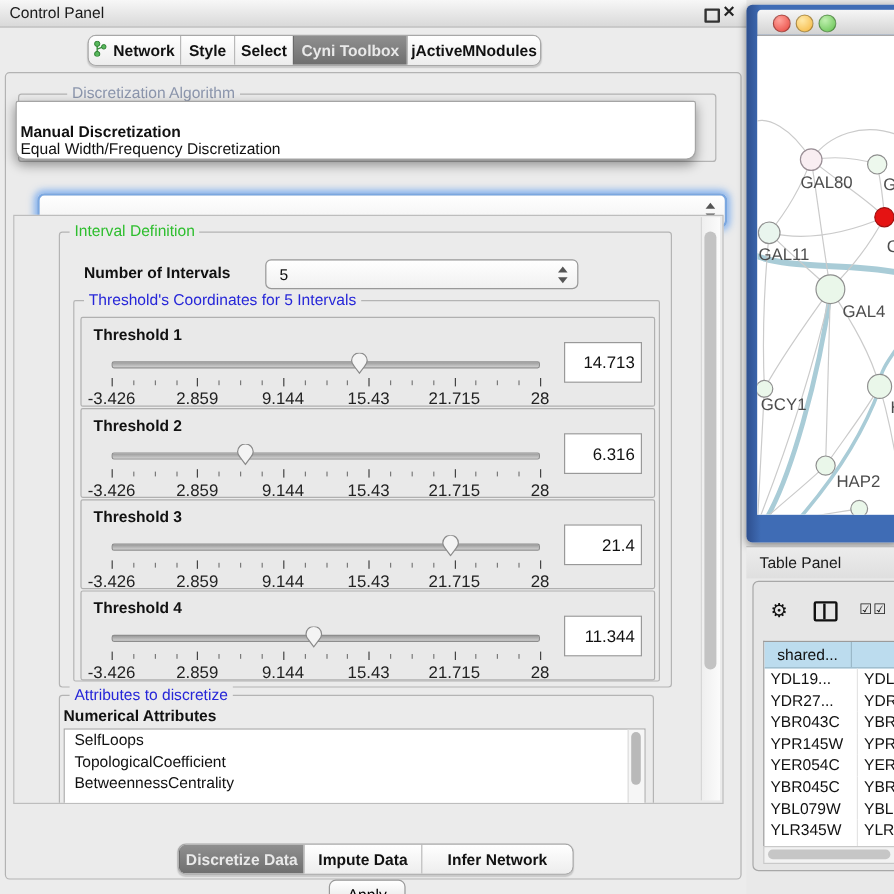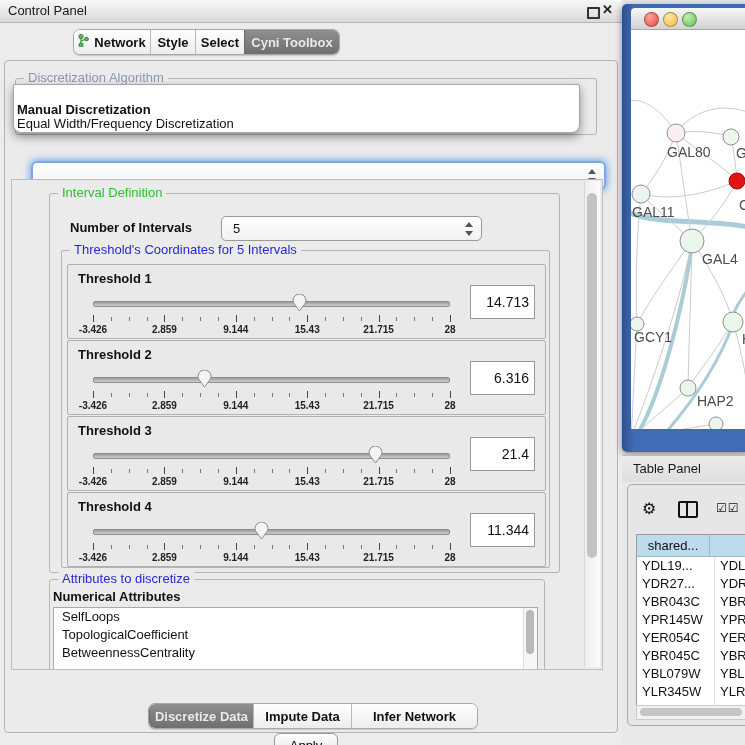--- a/index.html
+++ b/index.html
@@ -24,21 +24,21 @@
   #top-tabs{left:73px;top:29px;}
   #bottom-tabs{left:148px;top:703px;}
   .nettab-icon{margin-right:5px;}
 
   
   #main-panel{position:absolute;left:4px;top:60px;width:612px;height:671px;background:#ebebeb;
     border:1px solid #b3b3b3;border-radius:4px;}
 
   .groupbox{position:absolute;border:1px solid #b4b4b4;border-radius:3px;}
   .gtitle{position:absolute;top:-9px;left:8px;background:#ebebeb;padding:0 4px;font-size:13px;white-space:nowrap;}
-  .gtitle.green{color:#2ebe2e;} .gtitle.blue{color:#2626d8;} .gtitle.dim{color:#8c96ad;} .gtitle.dark{color:#2a2a2a;}
+  .gtitle.green{color:#2ebe2e;} .gtitle.blue{color:#2626d8;} .gtitle.dim{color:#8c96ad;margin-left:32px;} .gtitle.dark{color:#2a2a2a;}
 
   .combo{position:absolute;background:linear-gradient(#ffffff,#f1f1f1);border:1px solid #999;
     border-radius:5px;font-size:13px;line-height:23px;padding-left:11px;color:#111;}
   .spin{position:absolute;right:8px;top:50%;width:8px;height:14px;margin-top:-7px;}
   .spin:before,.spin:after{content:"";position:absolute;left:0;border-left:4px solid transparent;border-right:4px solid transparent;}
   .spin:before{top:0;border-bottom:5px solid #555;}
   .spin:after{bottom:0;border-top:5px solid #555;}
 
   
   #algo-combo{left:26px;top:100px;width:560px;height:25px;border:2px solid #7ba7e0;
@@ -63,21 +63,21 @@
     border:1px solid #b0b0b0;border-radius:2px;}
   .th-label{position:absolute;left:10px;top:6px;font-weight:bold;font-size:13px;}
   .scale{position:absolute;left:25px;right:95px;top:28px;height:38px;}
   .track{position:absolute;left:0;right:0;top:8px;height:4px;border-radius:2px;
     background:linear-gradient(#9c9c9c,#cfcfcf);border:1px solid #8d8d8d;}
   .thumb{position:absolute;top:1px;width:15px;height:18px;}
   .ticks{position:absolute;left:0;right:0;top:22px;height:8px;}
   .tick{position:absolute;top:2px;width:1px;height:4px;background:#7a7a7a;}
   .tick.major{top:0;height:7px;background:#444;}
   .tick-labels{position:absolute;left:0;right:0;top:31px;height:12px;}
-  .tick-label{position:absolute;transform:translateX(-50%);font-size:10px;font-weight:bold;color:#222;white-space:nowrap;}
+  .tick-label{position:absolute;transform:translateX(-50%);font-size:14px;font-weight:normal;color:#222;white-space:nowrap;}
   .valbox{position:absolute;right:10px;top:20px;width:58px;height:32px;background:#fff;border:1px solid #999;
     font-size:14px;text-align:right;line-height:32px;padding-right:5px;}
 
   
   #attr-list{position:absolute;left:3px;top:27px;width:483px;height:88px;background:#fff;border:1px solid #aaa;overflow:hidden;}
   .list-item{padding-left:8px;line-height:18px;font-size:13px;}
   #attr-scroll{position:absolute;right:0;top:0;width:13px;height:100%;background:#f6f6f6;border-left:1px solid #ddd;}
   #attr-scroll .thumb-v{position:absolute;left:2px;top:2px;width:8px;height:44px;background:#b9b9b9;border-radius:4px;}
 
   #apply-btn{position:absolute;left:269px;top:672px;width:64px;height:23px;
@@ -142,20 +142,23 @@
       <span>Network</span>
     </div>
     <div class="tab" style="width:44px">
         <span>Style</span>
       </div>
     <div class="tab" style="width:48px">
         <span>Select</span>
       </div>
     <div class="tab selected" style="width:94px">
         <span>Cyni Toolbox</span>
+      </div>
+    <div class="tab" style="width:110px">
+        <span>jActiveMNodules</span>
       </div>
   </div>
 
   <div id="main-panel">
 
     <div class="groupbox" style="left:10px;top:17px;width:580px;height:55px;">
       <span class="gtitle dim">Discretization Algorithm</span>
     </div>
     <div class="combo" id="algo-combo">
         <span class="spin"></span>

